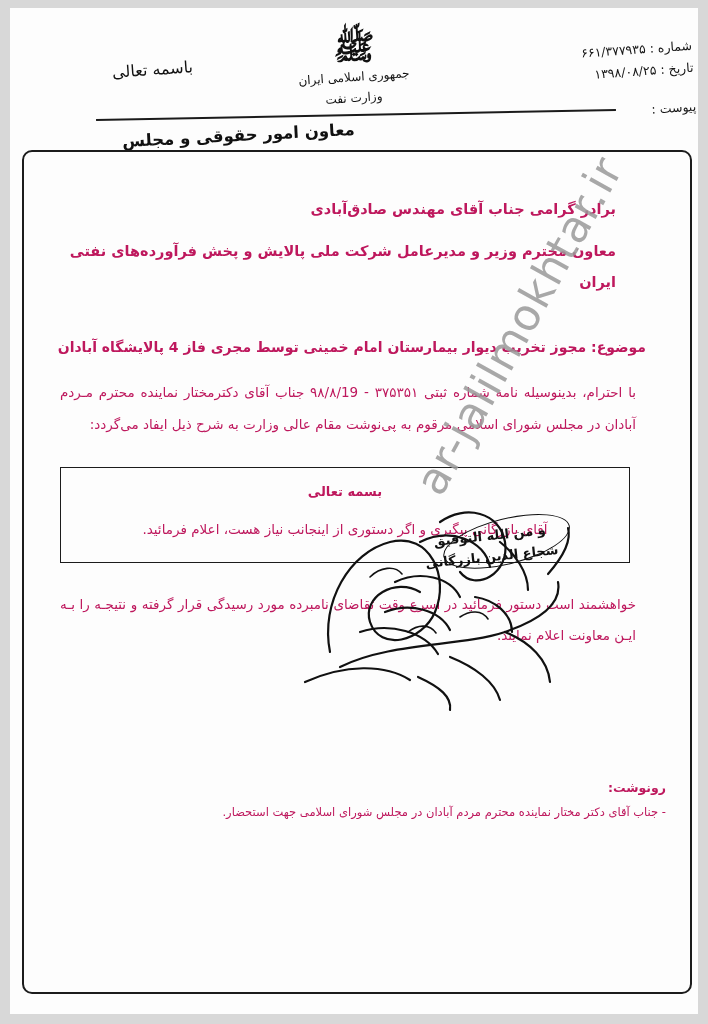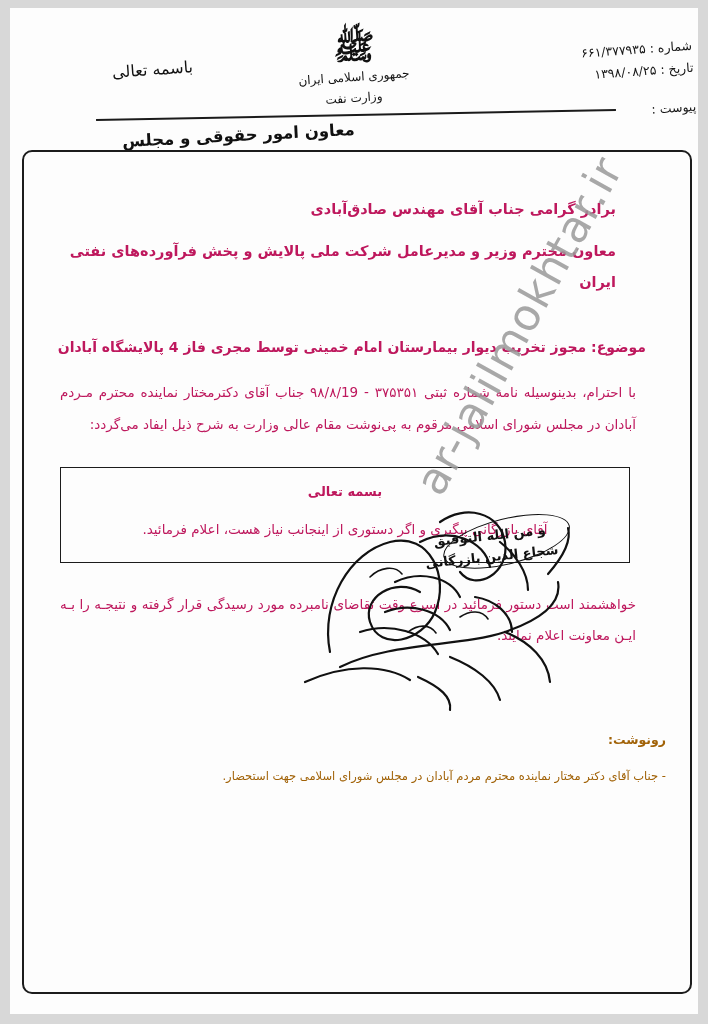--- a/index.html
+++ b/index.html
@@ -216,27 +216,27 @@
     top: 482px;
     left: 300px;
     width: 300px;
     height: 240px;
     pointer-events: none;
   }
 
   
   .cc {
     position: absolute;
-    top: 732px;
+    top: 780px;
     right: 42px;
     direction: rtl;
-    color: #a16207;
+    color: #be185d;
   }
   .cc-title { font-size: 12.5px; font-weight: bold; }
-  .cc-item  { font-size: 11.5px; margin-top: 22px; text-align: center; }
+  .cc-item  { font-size: 11.5px; margin-top: 10px; text-align: center; }
 
   
   .watermark {
     position: absolute;
     top: 300px;
     left: 330px;
     font-size: 44px;
     color: #9a9a9a;
     font-family: "DejaVu Sans", "Liberation Sans", sans-serif;
     letter-spacing: 1px;

